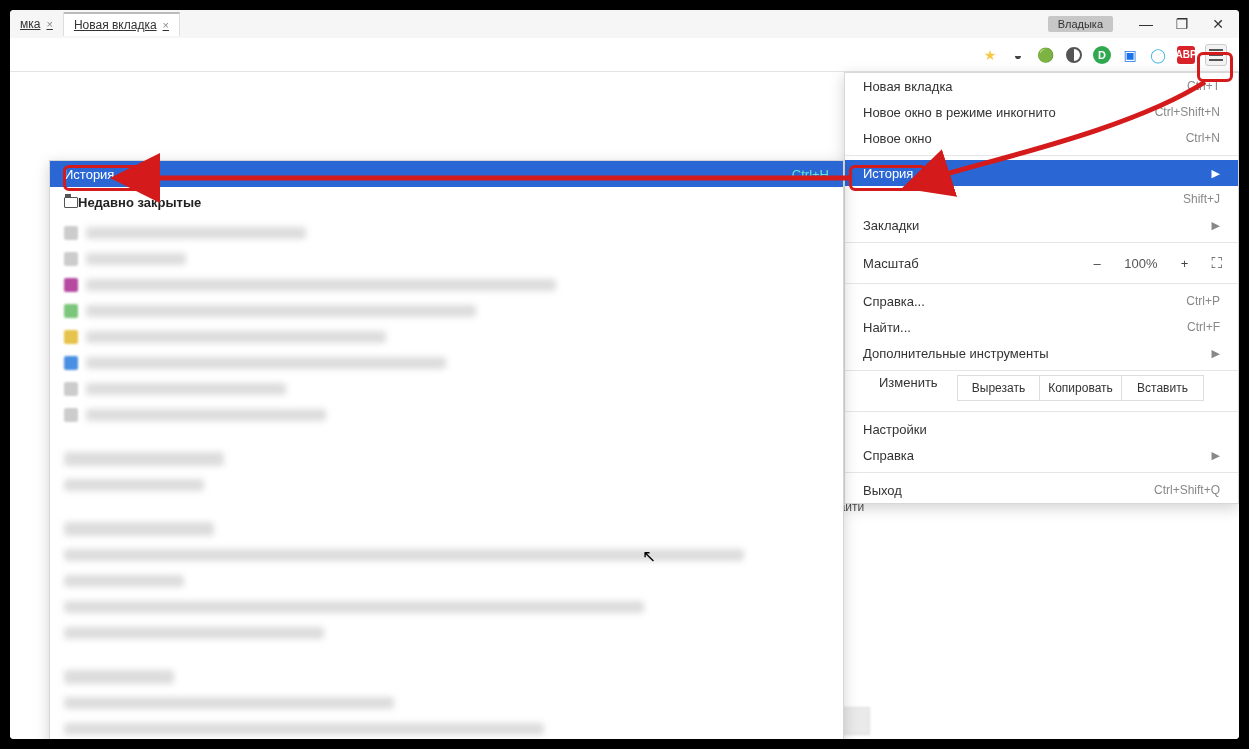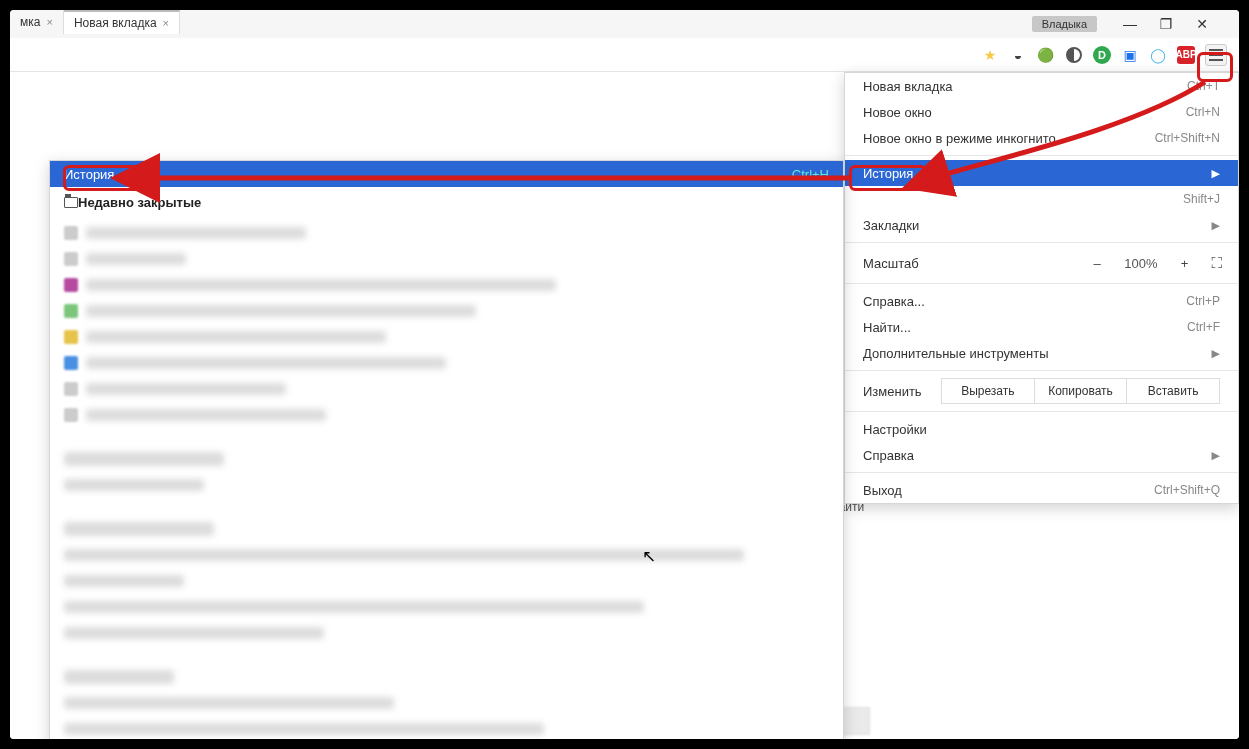--- a/index.html
+++ b/index.html
@@ -20,43 +20,45 @@
     background: #fff;
     border-radius: 4px;
     overflow: hidden;
   }
 
   
   .tabstrip {
     height: 28px;
     background: #f6f6f7;
     display: flex;
+    align-items: center;
     font-size: 12px;
     color: #333;
     position: relative;
+    text-decoration: underline;
   }
   .tab {
     display: flex;
     align-items: center;
     height: 24px;
     padding: 0 10px;
     border-right: 1px solid #ddd;
     gap: 6px;
   }
   .tab.active {
     background: #fff;
     border-top: 2px solid #bbb;
   }
   .tab .close {
     color: #888;
     font-size: 11px;
   }
   .winctrl {
     position: absolute;
-    right: 24px;
+    right: 8px;
     top: 0;
     display: flex;
     height: 28px;
     align-items: center;
     gap: 10px;
   }
   .userbadge {
     background: #c7c7c7;
     color: #333;
     font-size: 11px;
@@ -135,21 +137,21 @@
   .mi .sc{color:#888;font-size:12px;}
   .mi.sel{background:#2a67d5;color:#fff;}
   .mi .arrow{font-size:11px;color:#888;}
   .mi.sel .arrow{color:#fff;}
   .sep{height:1px;background:#e6e6e6;margin:4px 0;}
   .zoomrow{display:flex;align-items:center;height:32px;padding:0 18px;}
   .zoomrow .lbl{flex:1;}
   .zoomctl{display:flex;align-items:center;gap:18px;color:#555;}
   .zb{width:18px;text-align:center;color:#444;}
   .fs{font-size:15px;color:#555;letter-spacing:-2px;}
-  .editrow{display:flex;align-items:center;height:32px;padding:0 18px;}
+  .editrow{display:flex;height:32px;padding:0 34px;}
   .editrow .lbl{width:78px;}
   .editrow .btn{flex:1;border:1px solid #ddd;height:26px;display:flex;align-items:center;justify-content:center;font-size:12px;color:#333;}
   .editrow .btn:not(:last-child){border-right:none;}
 
   
   .submenu{
     position:absolute;
     right:395px;
     top:150px;
     width:795px;
@@ -253,26 +255,26 @@
         <div class="thumb"></div>
     </div>
   </div>
 
   <div class="mainmenu">
     <div class="mi">
       <span>Новая вкладка</span>
       <span class="sc">Ctrl+T</span>
     </div>
     <div class="mi">
+      <span>Новое окно в режиме инкогнито</span>
+      <span class="sc">Ctrl+Shift+N</span>
+    </div>
+    <div class="mi">
       <span>Новое окно</span>
       <span class="sc">Ctrl+N</span>
-    </div>
-    <div class="mi">
-      <span>Новое окно в режиме инкогнито</span>
-      <span class="sc">Ctrl+Shift+N</span>
     </div>
     <div class="sep"></div>
     <div class="mi sel">
       <span>История</span>
       <span class="arrow">▶</span>
     </div>
     <div class="mi">
       <span></span>
       <span class="sc">Shift+J</span>
     </div>

